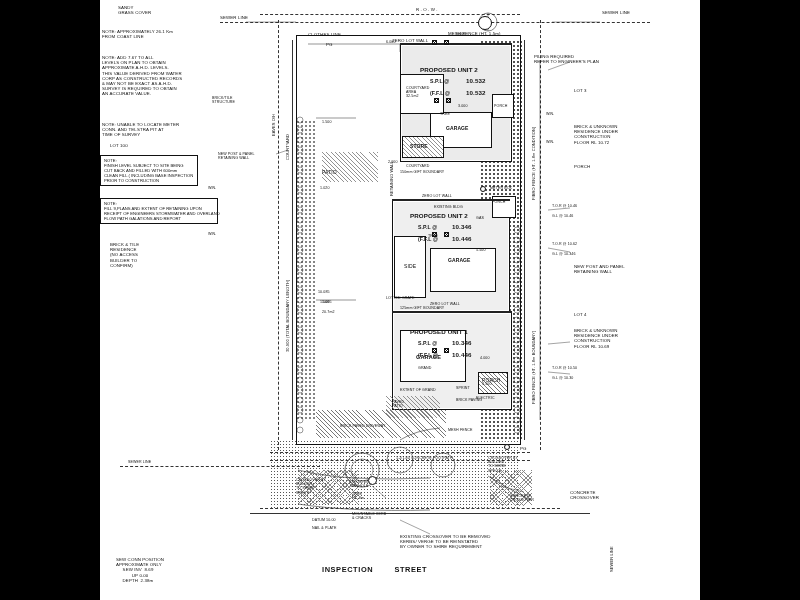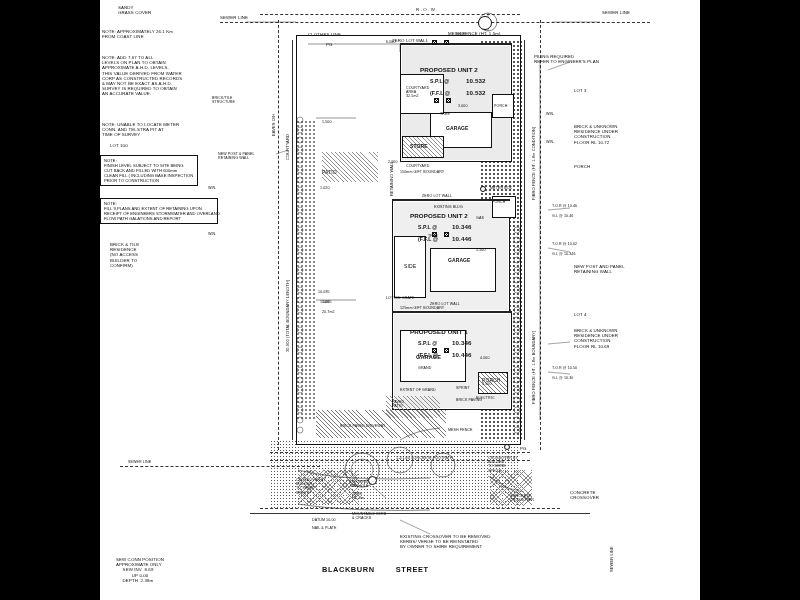--- a/index.html
+++ b/index.html
@@ -463,21 +463,21 @@
   <div class="t s35" style="left:250px;top:480px;">UNKNOWN
 MANHOLE</div>
   <div class="t s35" style="left:252px;top:492px;">TREE
 HT. 8m</div>
   <div class="t s35" style="left:252px;top:512px;">MOUNTABLE KERB
 &amp; CRACKS</div>
   <div class="t s35" style="left:410px;top:494px;">CONCRETE
 CROSSOVER</div>
   <div class="t s35" style="left:212px;top:518px;">DATUM 10.00</div>
   <div class="t s35" style="left:212px;top:526px;">NAIL &amp; PLATE</div>
-  <div class="t s7" style="left:222px;top:566px;letter-spacing:.6px;">BLACKBURN        STREET</div>
+  <div class="t s7" style="left:222px;top:566px;letter-spacing:.6px;">INSPECTION        STREET</div>
   <div class="t s35" style="left:28px;top:460px;">SEWER LINE</div>
 
   <div class="t rot" style="left:186px;top:352px;font-size:4px;">30.900 (TOTAL BOUNDARY LENGTH)</div>
   <div class="t rot" style="left:432px;top:200px;font-size:4px;">FIBRO FENCE (HT. 1.8m CONDITION)</div>
   <div class="t rot" style="left:432px;top:404px;font-size:4px;">FIBRO FENCE (HT. 1.8m BOUNDARY)</div>
   <div class="t rot" style="left:172px;top:136px;font-size:4px;">EAVES O/H</div>
   <div class="t rot" style="left:186px;top:160px;font-size:4px;">COURTYARD</div>
   <div class="t rot" style="left:290px;top:196px;font-size:4px;">RETAINING WALL</div>
   <div class="t rot" style="left:510px;top:572px;font-size:4px;">SEWER LINE</div>
 

